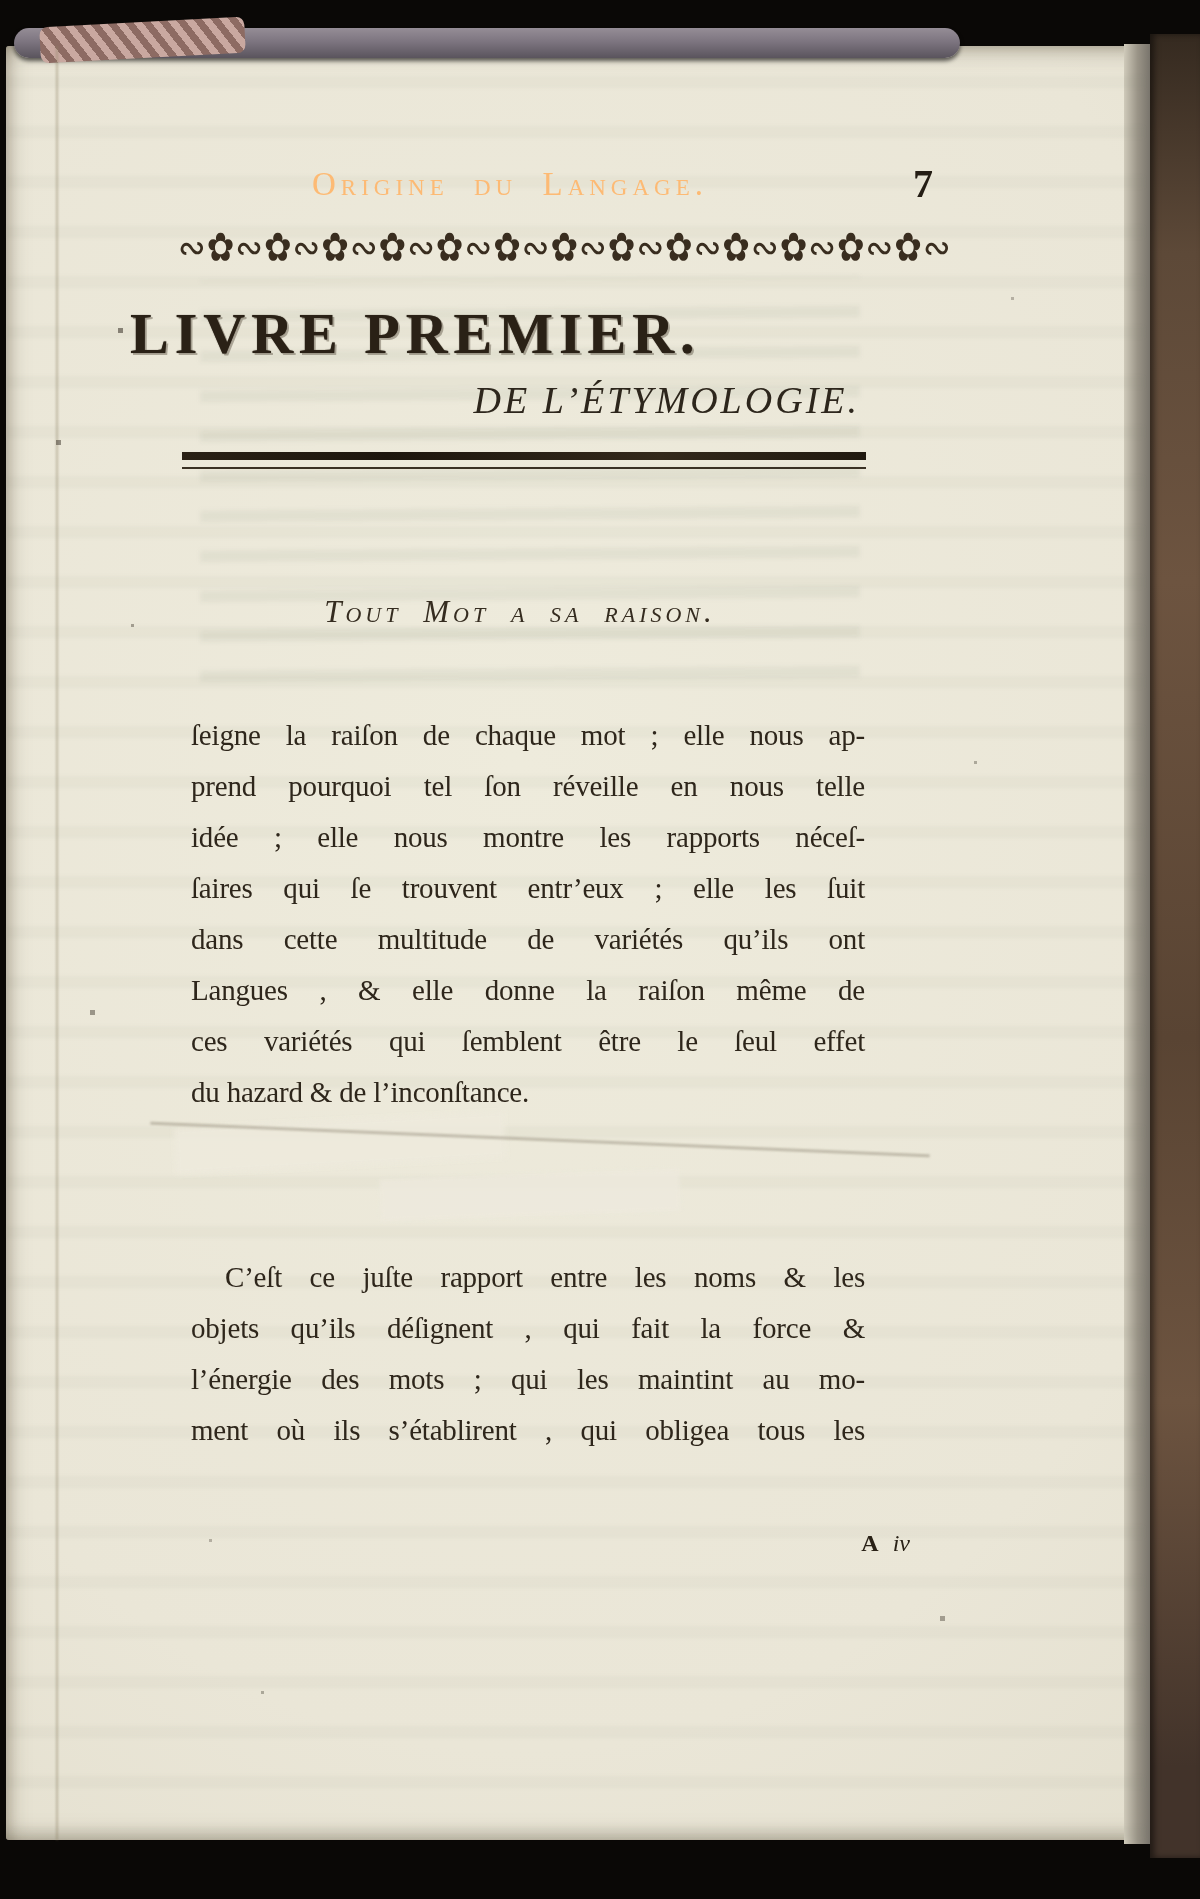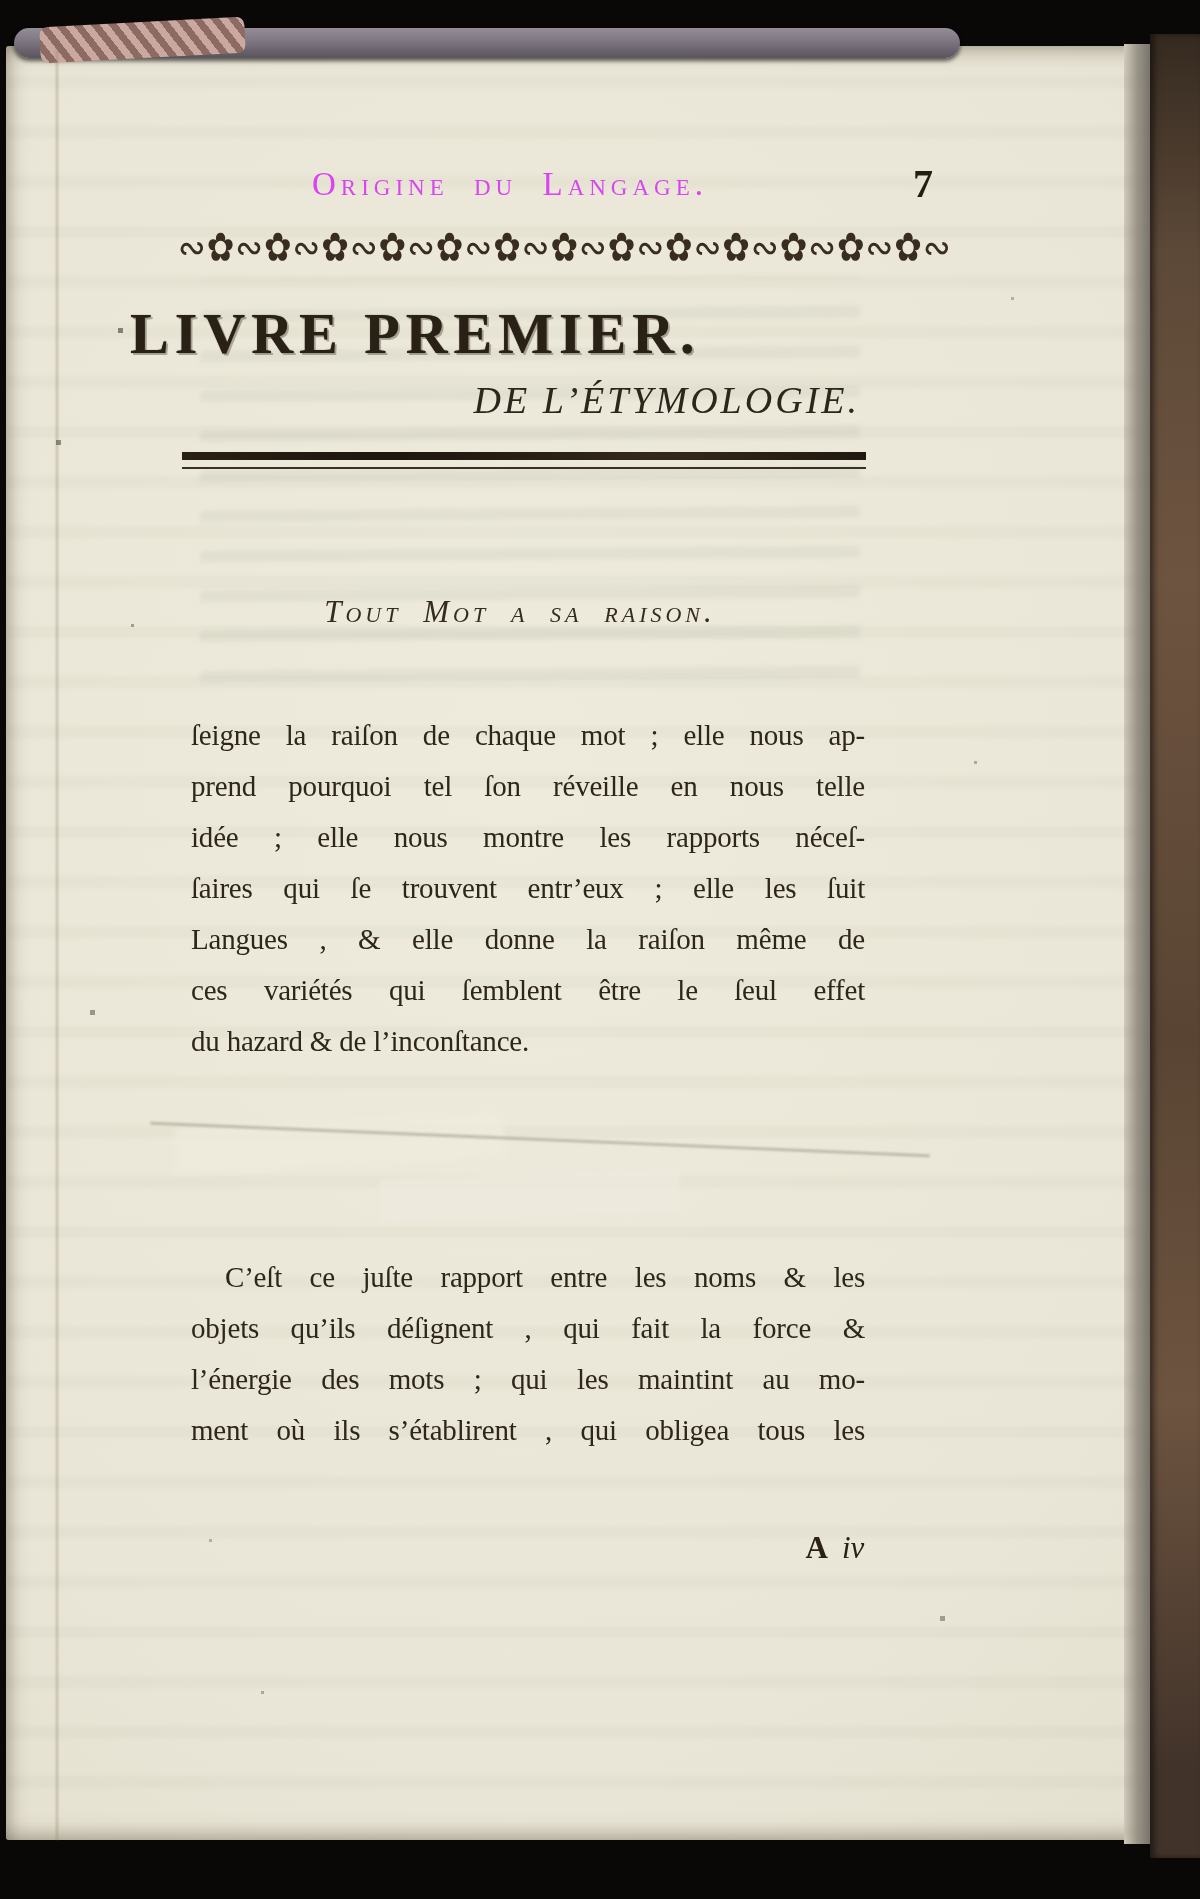--- a/index.html
+++ b/index.html
@@ -38,21 +38,21 @@
     filter:blur(2px);transform:skewY(-.4deg);}
   .specks{position:absolute;left:0;top:0;width:1px;height:1px;z-index:2;background:transparent;
     box-shadow:120px 330px 0 2px rgba(55,48,38,.55),58px 442px 0 2px rgba(55,48,38,.5),
       132px 625px 0 1px rgba(55,48,38,.4),92px 1012px 0 2px rgba(55,48,38,.45),
       975px 762px 0 1px rgba(55,48,38,.35),942px 1618px 0 2px rgba(55,48,38,.4),
       262px 1692px 0 1px rgba(55,48,38,.35),1012px 298px 0 1px rgba(55,48,38,.3),
       210px 1540px 0 1px rgba(55,48,38,.3);}
   
   .running-title{position:absolute;left:205px;top:166px;width:610px;z-index:3;
     text-align:center;font-variant:small-caps;font-size:33px;letter-spacing:5px;word-spacing:12px;
-    color:#d946ef;}
+    color:#fdba74;}
   .page-number{position:absolute;left:888px;top:160px;width:70px;z-index:3;
     font-size:40px;font-weight:600;color:#241d14;text-align:center;}
   .ornament-band{position:absolute;left:178px;top:224px;width:690px;z-index:3;
     text-align:center;font-family:"DejaVu Sans","Liberation Sans",sans-serif;
     font-size:33px;letter-spacing:1px;line-height:48px;color:#392d1f;
     transform:scaleY(1.2);}
   .book-title{position:absolute;left:130px;top:290px;width:780px;z-index:3;
     font-size:58px;line-height:64px;font-weight:bold;letter-spacing:6px;
     color:#2a2116;text-shadow:2px 2px 0 rgba(58,46,32,.35),0 0 1px rgba(40,32,22,.8);margin-top:12px;}
   .book-subtitle{position:absolute;left:180px;top:378px;width:680px;z-index:3;
@@ -67,21 +67,21 @@
     letter-spacing:4px;word-spacing:10px;color:#352c20;margin-top:36px;}
   .para{position:absolute;z-index:3;width:674px;left:191px;font-size:29px;letter-spacing:-.2px;}
   .para1{top:710px;}
   .para2{top:1252px;}
   .line{height:51px;line-height:51px;text-align:justify;text-align-last:justify;}
   .line.last{text-align-last:left;}
   .line.indent{text-indent:34px;}
   .dropcap{font-size:52px;font-weight:bold;letter-spacing:2px;position:relative;top:3px;}
   .opening{font-size:31px;letter-spacing:7px;}
   .signature{position:absolute;left:760px;top:1530px;width:150px;z-index:3;
-    text-align:center;font-size:31px;color:#2a2217;}
+    text-align:right;font-size:24px;color:#2a2217;}
   .sig-letter{font-weight:bold;}
   .sig-numeral{font-style:italic;margin-left:14px;}
   
   .wash-a{position:absolute;left:175px;top:1120px;width:330px;height:46px;z-index:4;
     background:rgba(238,234,221,.82);filter:blur(2px);transform:rotate(-3deg);}
   .wash-b{position:absolute;left:380px;top:1174px;width:300px;height:42px;z-index:4;
     background:rgba(238,234,221,.75);filter:blur(2px);transform:rotate(-2deg);}
   .crease-line{position:absolute;left:150px;top:1138px;width:780px;height:3px;z-index:4;
     background:rgba(110,100,80,.35);filter:blur(1px);transform:rotate(2.4deg);}
 </style>
@@ -113,20 +113,21 @@
     <div class="rule-thin"></div>
   </div>
 
   <div class="chapter-motto">Tout Mot a sa raison.</div>
 
   <div class="para para1">
     <div class="line">ſeigne la raiſon de chaque mot ; elle nous ap-</div>
     <div class="line">prend pourquoi tel ſon réveille en nous telle</div>
     <div class="line">idée ; elle nous montre les rapports néceſ-</div>
     <div class="line">ſaires qui ſe trouvent entr’eux ; elle les ſuit</div>
+    <div class="line">dans cette multitude de variétés qu’ils ont</div>
     <div class="line">Langues , &amp; elle donne la raiſon même de</div>
     <div class="line">ces variétés qui ſemblent être le ſeul effet</div>
     <div class="line last">du hazard &amp; de l’inconſtance.</div>
   </div>
 
   <div class="para para2">
     <div class="line indent">C’eſt ce juſte rapport entre les noms &amp; les</div>
     <div class="line">objets qu’ils déſignent , qui fait la force &amp;</div>
     <div class="line">l’énergie des mots ; qui les maintint au mo-</div>
     <div class="line">ment où ils s’établirent , qui obligea tous les</div>

